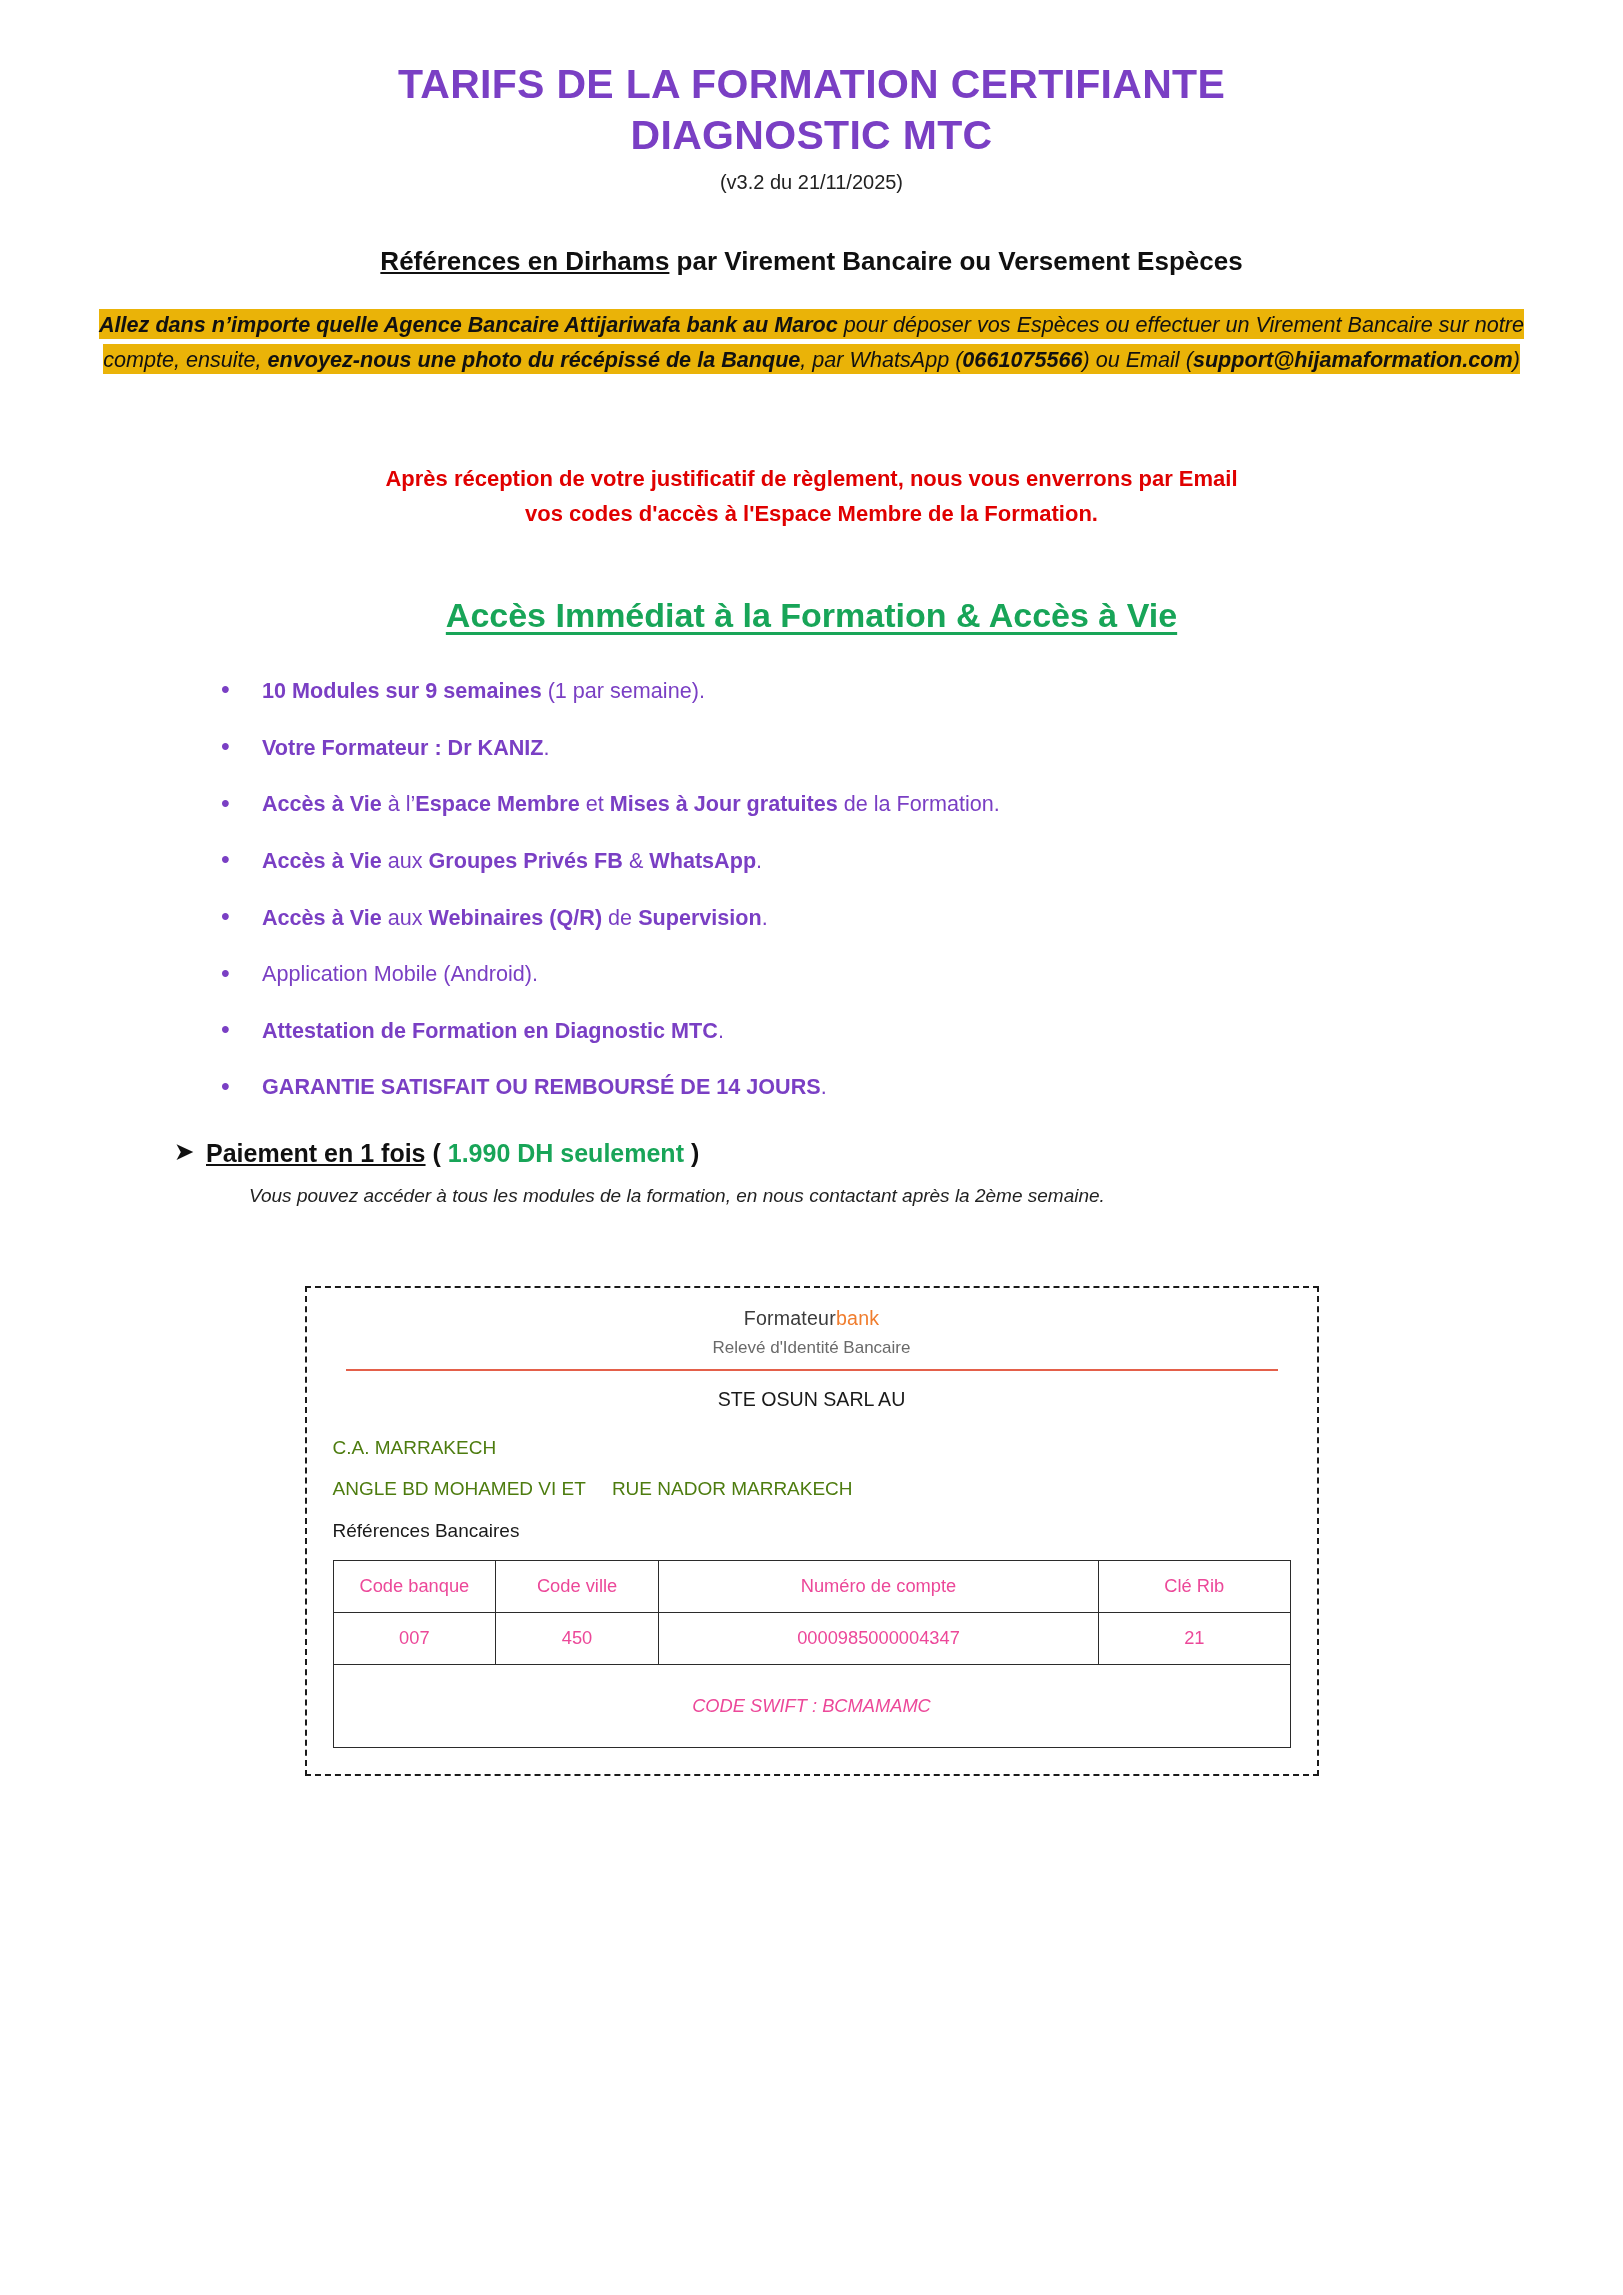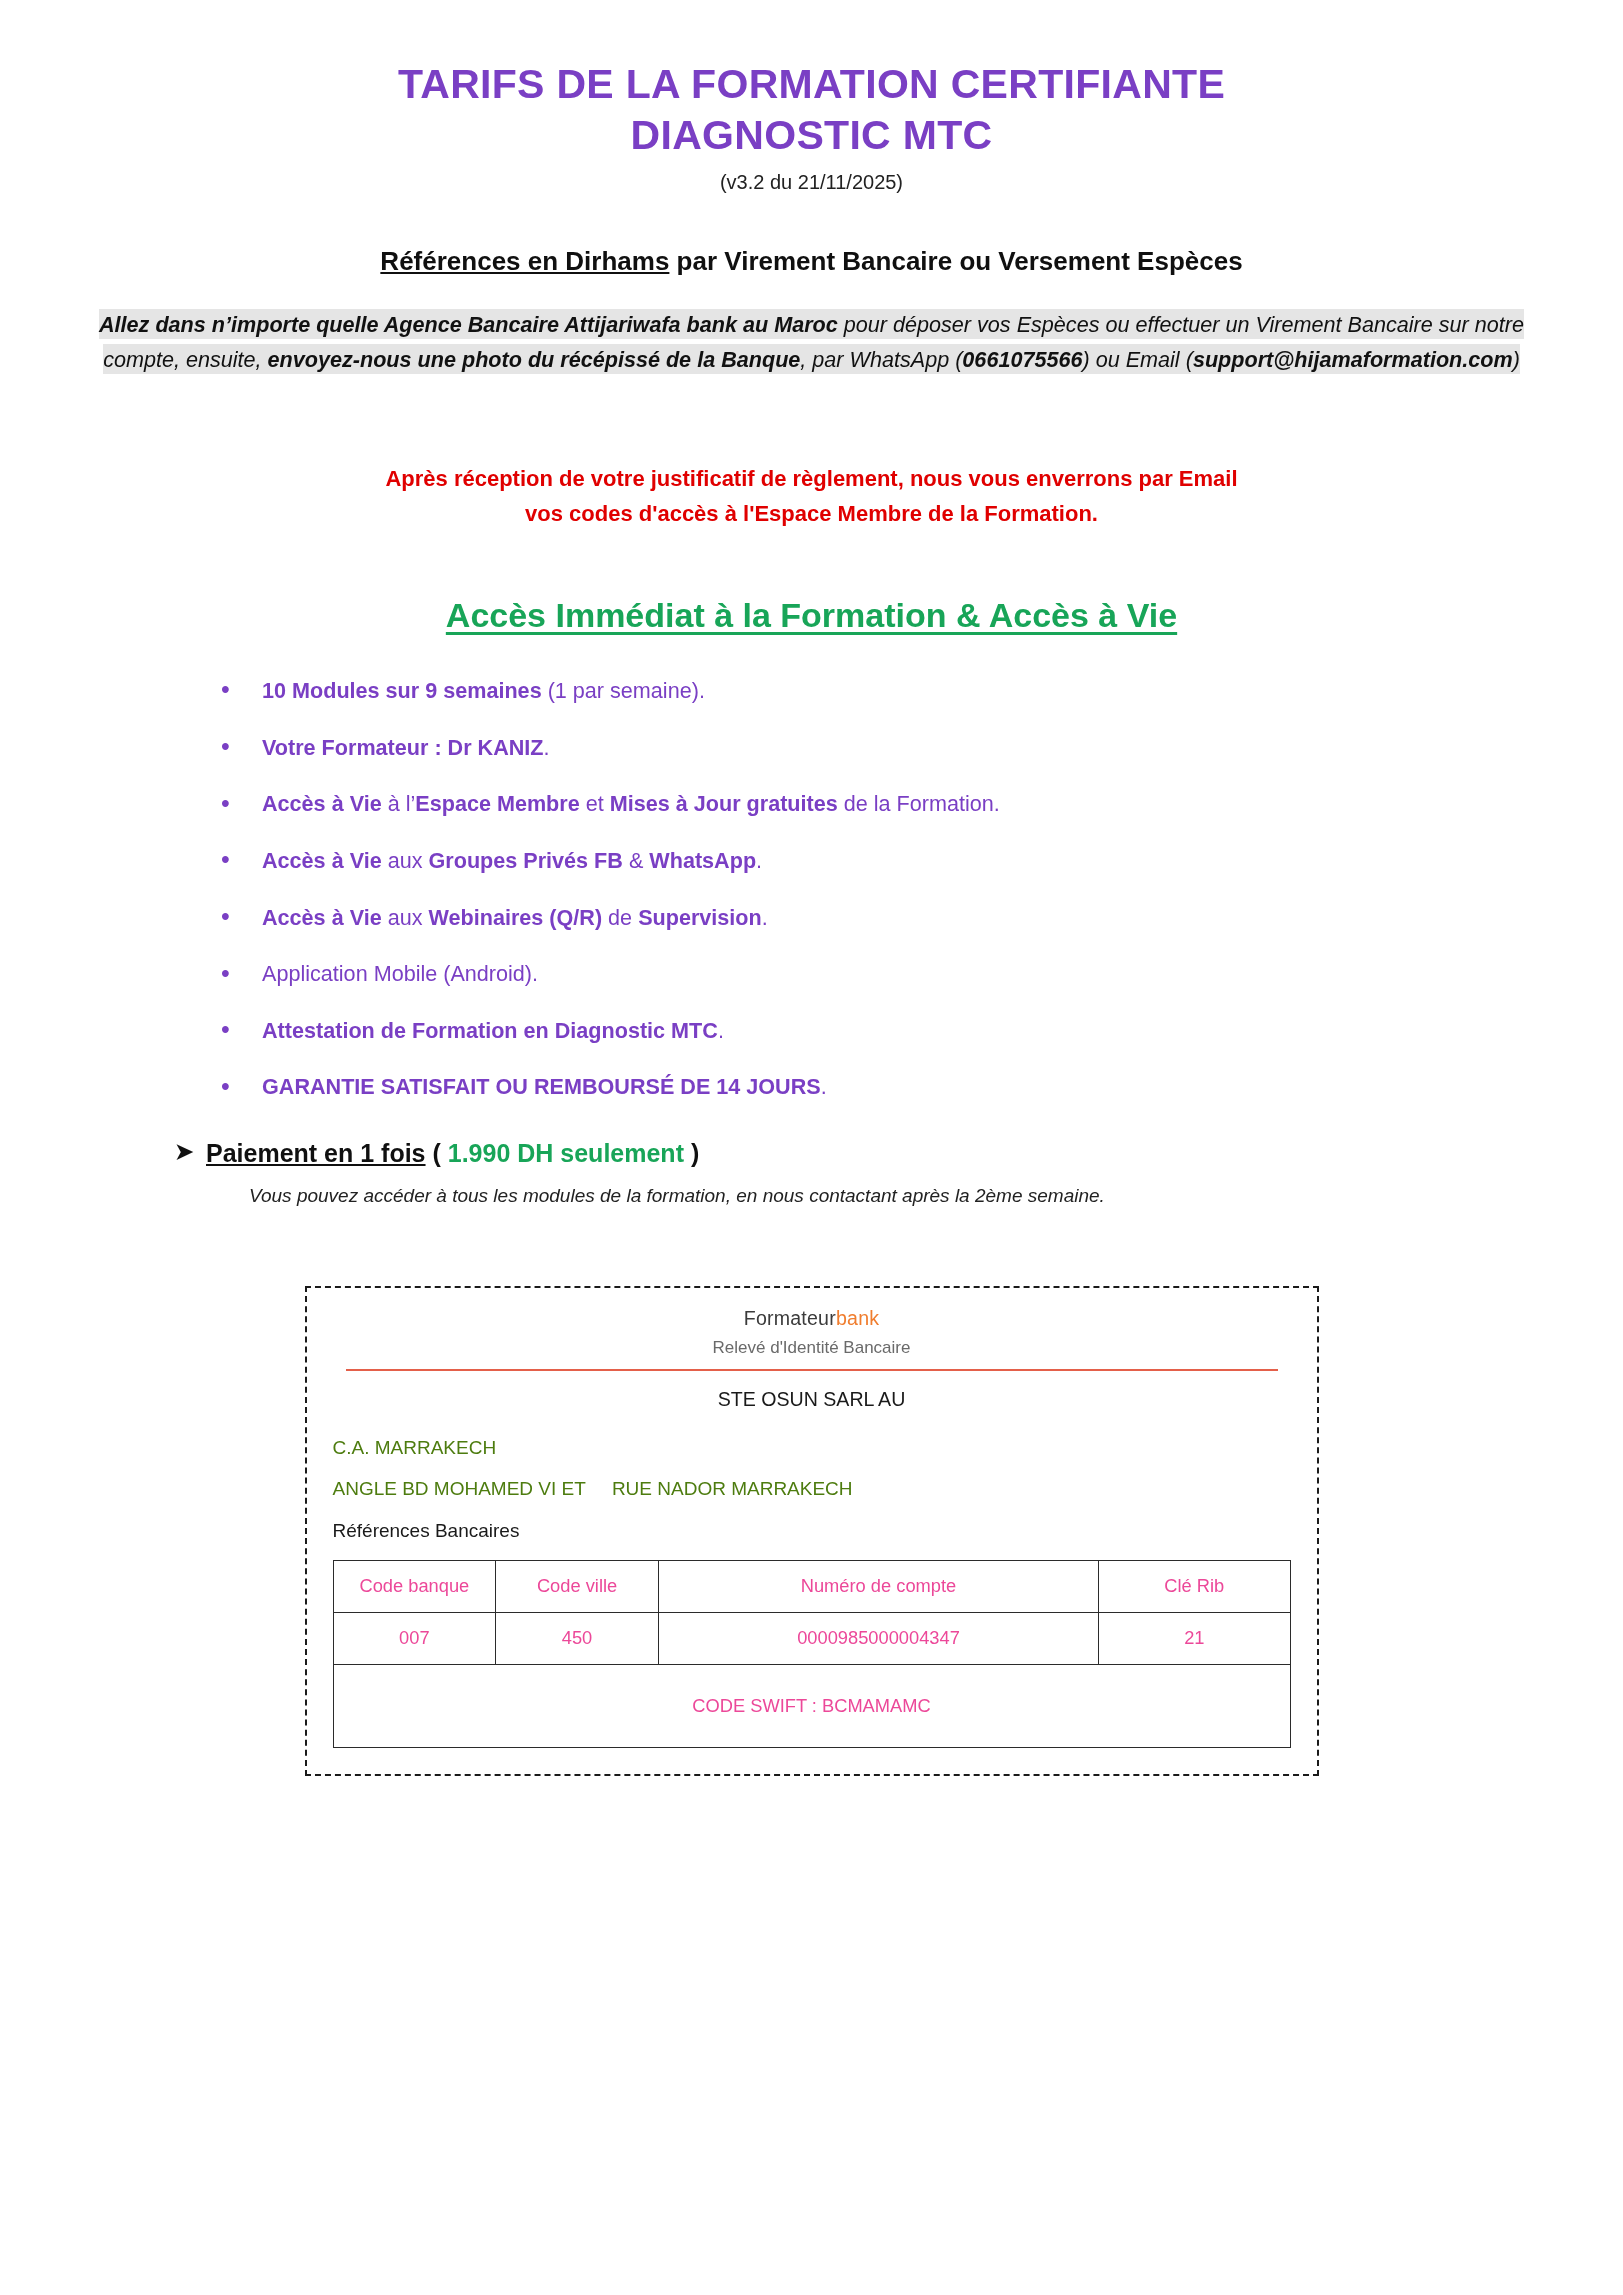--- a/index.html
+++ b/index.html
@@ -62,21 +62,21 @@
   
   .highlight-block {
     margin-top: 31px;
     text-align: center;
     font-size: 21.6px;
     line-height: 1.62;
     font-style: italic;
     color: #111111;
   }
   .highlight-block span.hl {
-    background: #e5e5e5;
+    background: #eab308;
     padding: 2.6px 0;
     box-decoration-break: clone;
     -webkit-box-decoration-break: clone;
   }
   .b { font-weight: bold; }
 
   
   .red-block {
     margin-top: 83px;
     text-align: center;
@@ -211,20 +211,21 @@
   table.rib-table th,
   table.rib-table td {
     border: 1.3px solid #2b2b2b;
     text-align: center;
     padding: 14.4px 3.9px;
     font-weight: normal;
   }
   table.rib-table th { font-weight: normal; }
   table.rib-table td.swift {
     padding: 30px 19px;
+    font-style: italic;
   }
 </style>
 </head>
 <body>
 
 <div class="page">
 
   <h1 class="title">
     <span>TARIFS DE LA FORMATION CERTIFIANTE</span>
     <span class="line2">DIAGNOSTIC MTC</span>

